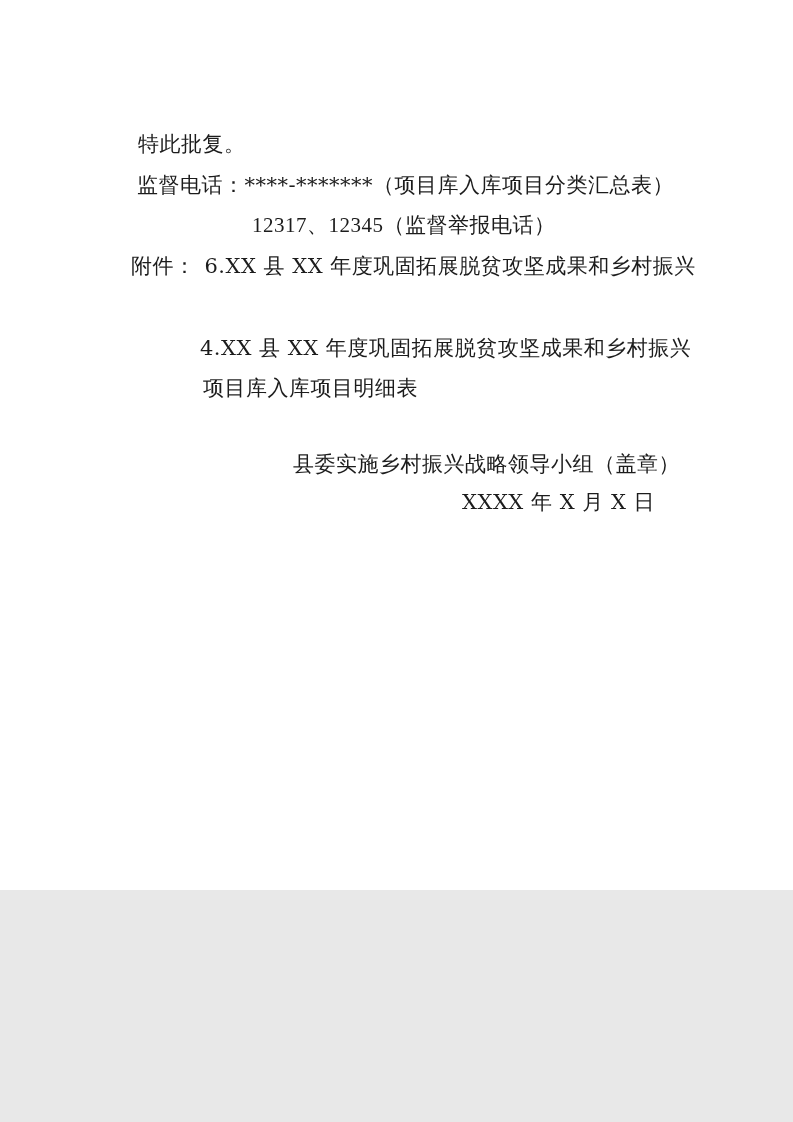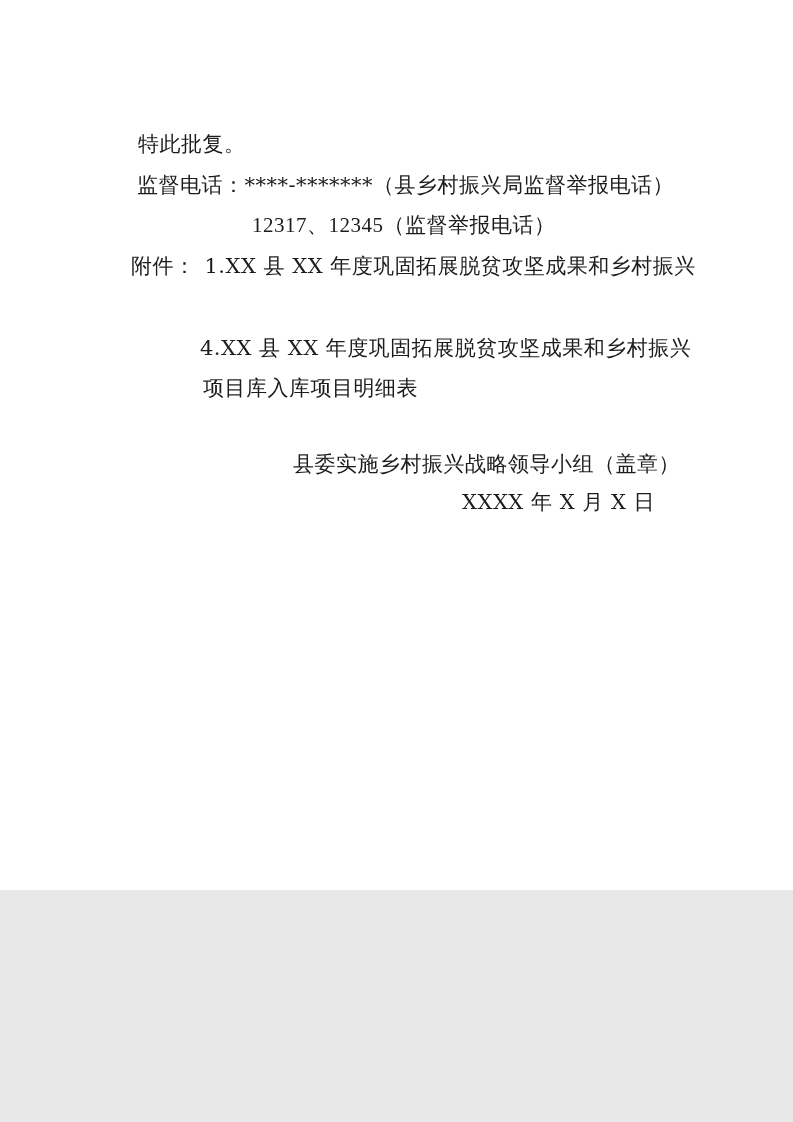--- a/index.html
+++ b/index.html
@@ -49,26 +49,26 @@
     color: #222222;
   }
 </style>
 </head>
 <body>
 
 <div class="page">
 
   <div class="line l-closing">特此批复。</div>
 
-  <div class="line l-phone">监督电话：****-*******（县乡村振兴局监督举报电话）</div>
+  <div class="line l-phone">监督电话：****-*******（项目库入库项目分类汇总表）</div>
 
   <div class="line l-hotline">12317、12345（监督举报电话）</div>
 
   <div class="line l-attach-head">
-    <span>附件：</span><span class="attach-item">1.XX 县 XX 年度巩固拓展脱贫攻坚成果和乡村振兴</span>
+    <span>附件：</span><span class="attach-item">6.XX 县 XX 年度巩固拓展脱贫攻坚成果和乡村振兴</span>
   </div>
 
 
   <div class="line l-attach2a">4.XX 县 XX 年度巩固拓展脱贫攻坚成果和乡村振兴</div>
 
   <div class="line l-attach2b">项目库入库项目明细表</div>
 
   <div class="line l-sign-date">XXXX 年 X 月 X 日</div>
 
   <div class="line l-sign-org">县委实施乡村振兴战略领导小组（盖章）</div>

